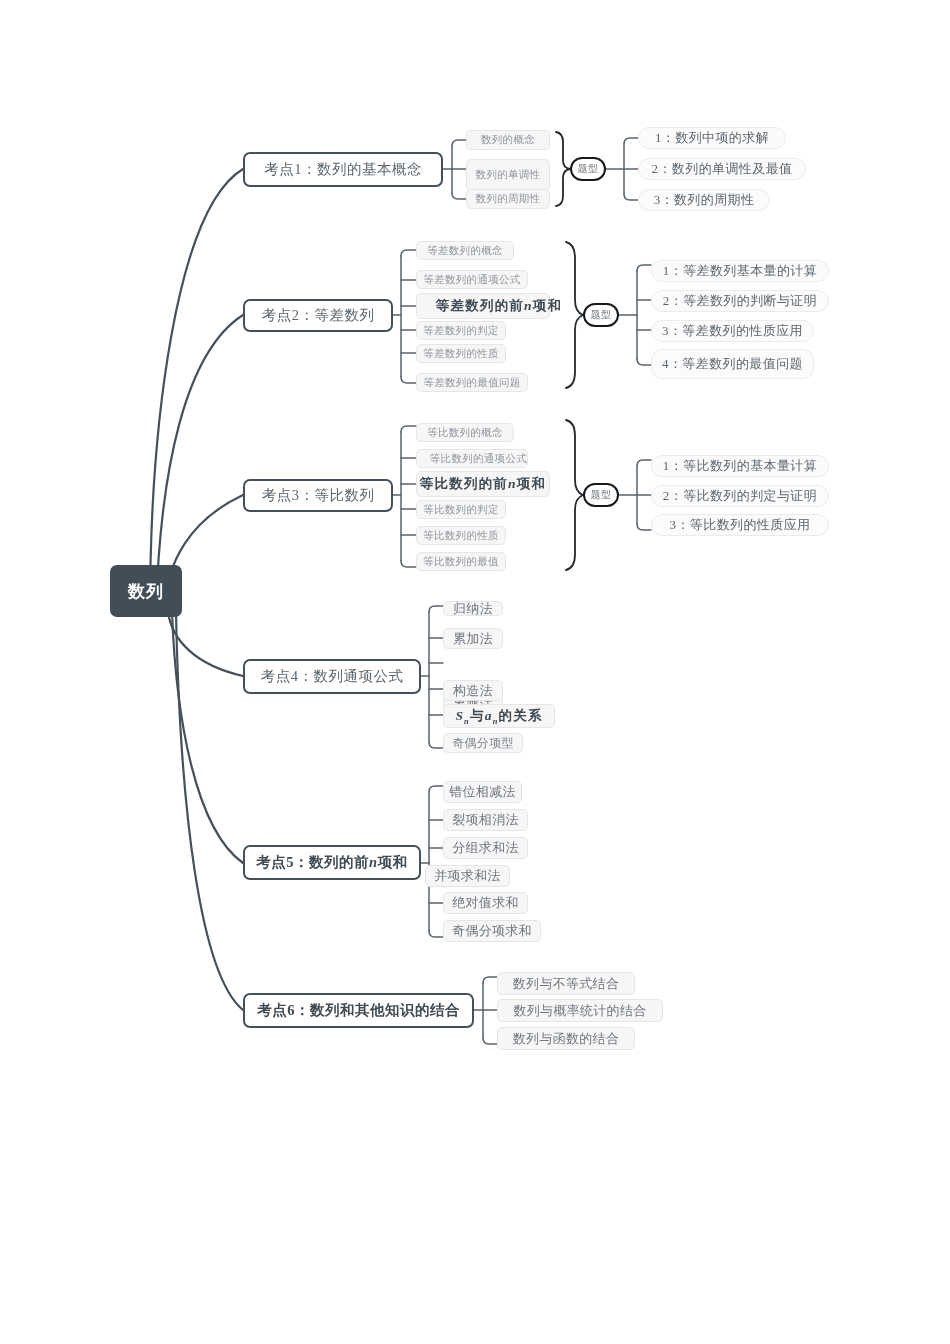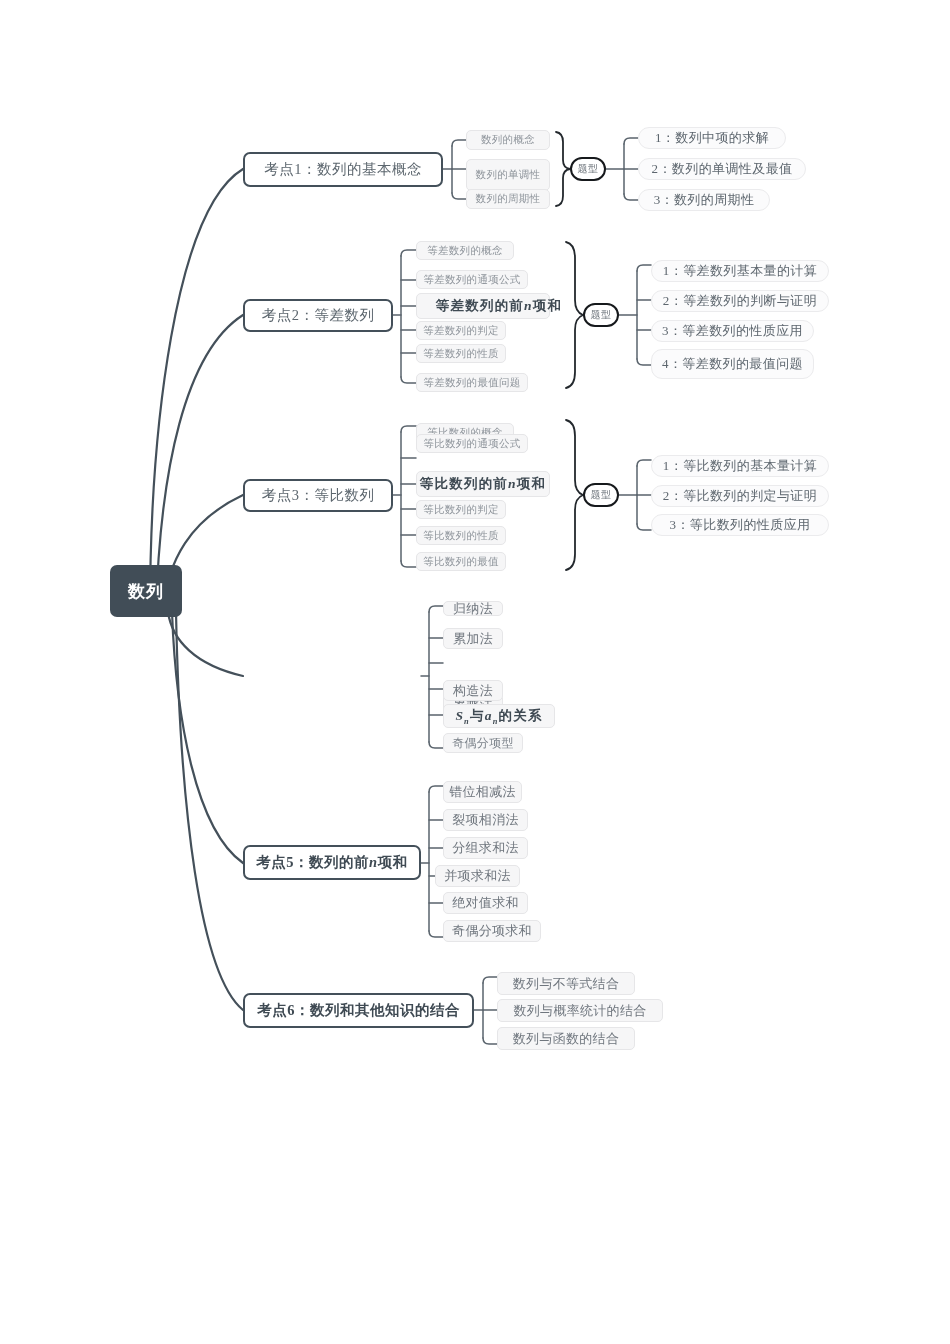--- a/index.html
+++ b/index.html
@@ -270,21 +270,21 @@
   <div class="node qt-node" style="left:651px; top:349px; width:163px; height:30px;">
     <span>4：等差数列的最值问题</span>
   </div>
 
   <div class="node topic-node" style="left:243px; top:479px; width:150px; height:33px;">
     <span>考点3：等比数列</span>
   </div>
   <div class="node leaf-node" style="left:416px; top:423px; width:98px; height:19px;">
     <span>等比数列的概念</span>
   </div>
-  <div class="node leaf-node" style="left:416px; top:434px; width:112px; height:19px;">
+  <div class="node leaf-node" style="left:416px; top:449px; width:112px; height:19px;justify-content:flex-end;">
     <span>等比数列的通项公式</span>
   </div>
   <div class="node leaf-node emph" style="left:416px; top:471px; width:134px; height:26px;">
     <span>等比数列的前<span class="nv">n</span>项和</span>
   </div>
   <div class="node leaf-node" style="left:416px; top:500px; width:90px; height:19px;">
     <span>等比数列的判定</span>
   </div>
   <div class="node leaf-node" style="left:416px; top:526px; width:90px; height:19px;">
     <span>等比数列的性质</span>
@@ -298,20 +298,23 @@
   <div class="node qt-node" style="left:651px; top:455px; width:178px; height:22px;">
     <span>1：等比数列的基本量计算</span>
   </div>
   <div class="node qt-node" style="left:651px; top:485px; width:178px; height:22px;">
     <span>2：等比数列的判定与证明</span>
   </div>
   <div class="node qt-node" style="left:651px; top:514px; width:178px; height:22px;">
     <span>3：等比数列的性质应用</span>
   </div>
 
+  <div class="node topic-node" style="left:243px; top:659px; width:178px; height:35px;">
+    <span>考点4：数列通项公式</span>
+  </div>
   <div class="node leaf-node lg" style="left:443px; top:601px; width:60px; height:15px;">
     <span>归纳法</span>
   </div>
   <div class="node leaf-node lg" style="left:443px; top:628px; width:60px; height:21px;">
     <span>累加法</span>
   </div>
   <div class="node leaf-node lg" style="left:443px; top:654px; width:60px; height:21px;margin-top:40px;">
     <span>累乘法</span>
   </div>
   <div class="node leaf-node lg" style="left:443px; top:680px; width:60px; height:21px;">
@@ -329,21 +332,21 @@
   </div>
   <div class="node leaf-node lg" style="left:443px; top:781px; width:79px; height:22px;">
     <span>错位相减法</span>
   </div>
   <div class="node leaf-node lg" style="left:443px; top:809px; width:85px; height:22px;">
     <span>裂项相消法</span>
   </div>
   <div class="node leaf-node lg" style="left:443px; top:837px; width:85px; height:22px;">
     <span>分组求和法</span>
   </div>
-  <div class="node leaf-node lg" style="left:435px; top:865px; width:85px; height:22px;">
+  <div class="node leaf-node lg" style="left:425px; top:865px; width:85px; height:22px;">
     <span>并项求和法</span>
   </div>
   <div class="node leaf-node lg" style="left:443px; top:892px; width:85px; height:22px;">
     <span>绝对值求和</span>
   </div>
   <div class="node leaf-node lg" style="left:443px; top:920px; width:98px; height:22px;">
     <span>奇偶分项求和</span>
   </div>
 
   <div class="node topic-node bold" style="left:243px; top:993px; width:231px; height:35px;">

